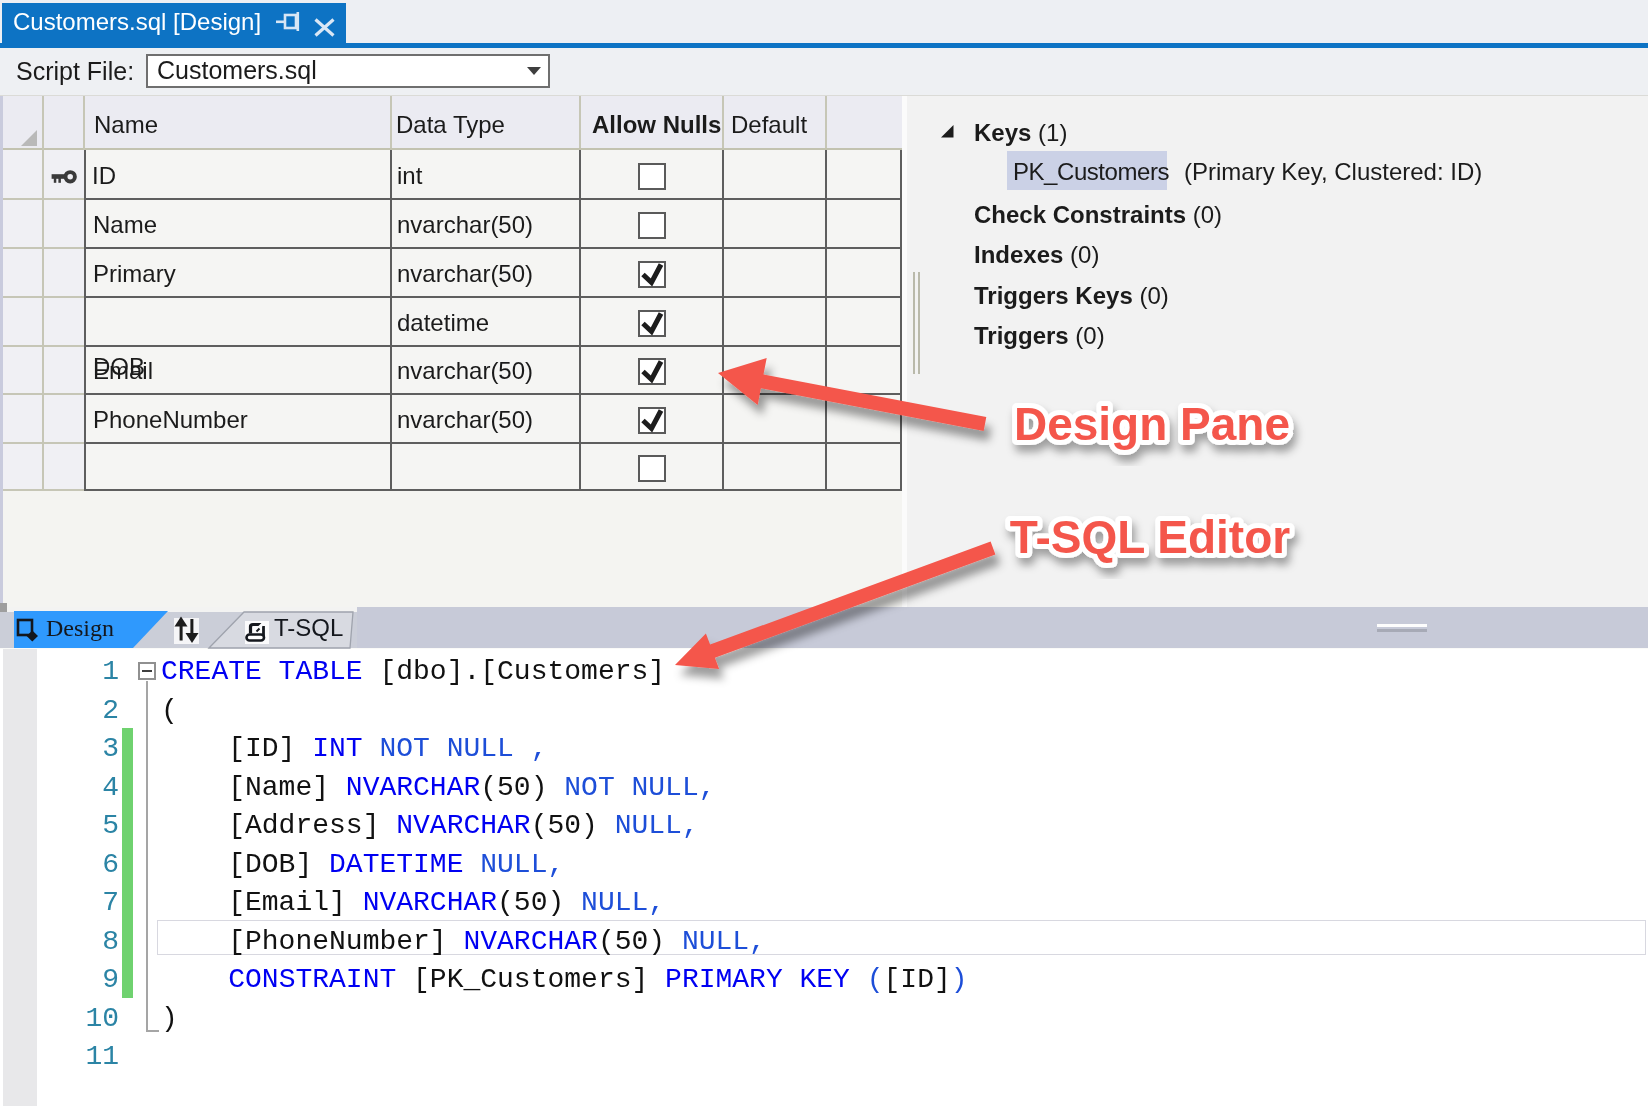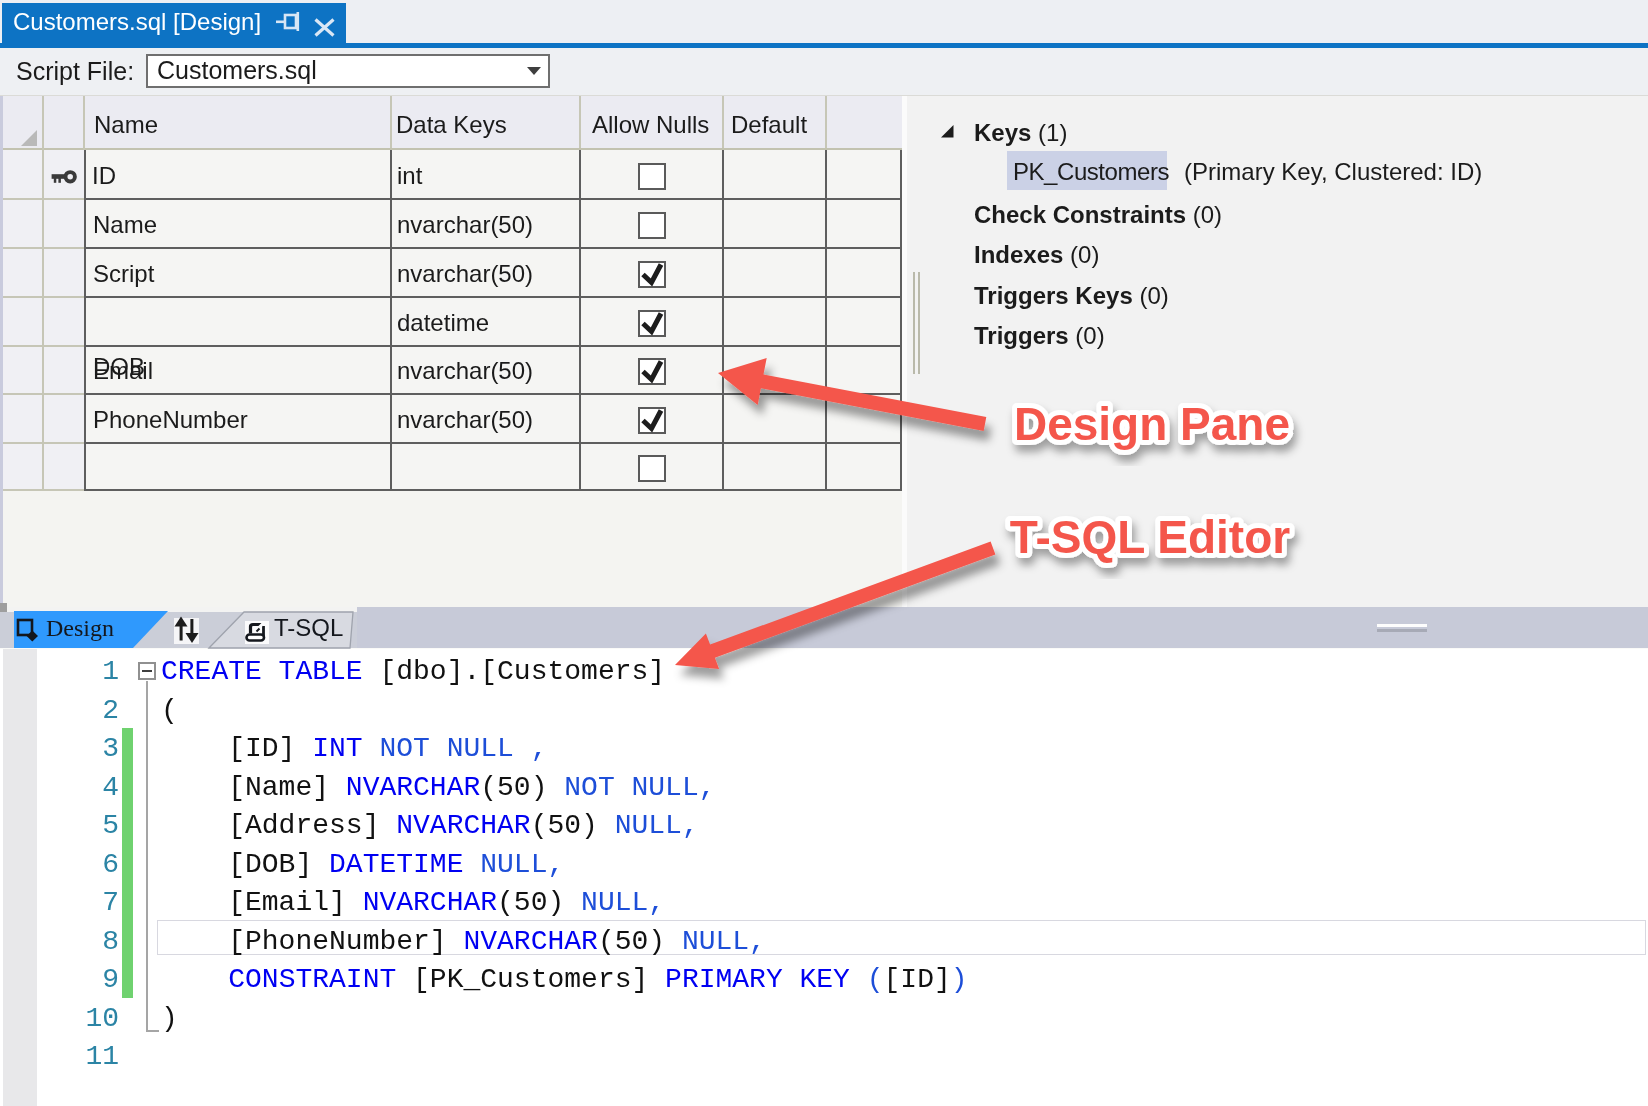--- a/index.html
+++ b/index.html
@@ -67,34 +67,34 @@
 <div class="abs" style="left:84px;top:247px;width:818px;height:2px;background:#5e5e5e;"></div>
 <div class="abs" style="left:84px;top:296px;width:818px;height:2px;background:#5e5e5e;"></div>
 <div class="abs" style="left:84px;top:345px;width:818px;height:2px;background:#5e5e5e;"></div>
 <div class="abs" style="left:84px;top:393px;width:818px;height:2px;background:#5e5e5e;"></div>
 <div class="abs" style="left:84px;top:442px;width:818px;height:2px;background:#5e5e5e;"></div>
 <div class="abs" style="left:84px;top:489px;width:818px;height:2px;background:#5e5e5e;"></div>
 
 <div class="abs" style="left:21px;top:130px;width:0;height:0;border-left:16px solid transparent;border-bottom:16px solid #b9b9b9;"></div>
 
 <div class="abs ui" style="left:94px;top:111px;">Name</div>
-<div class="abs ui" style="left:396px;top:111px;">Data Keys</div>
-<div class="abs ui" style="left:592px;top:111px;">Allow Nulls</div>
+<div class="abs ui" style="left:396px;top:111px;">Data Type</div>
+<div class="abs ui" style="left:592px;top:111px;font-weight:bold;">Allow Nulls</div>
 <div class="abs ui" style="left:731px;top:111px;">Default</div>
 
 <svg class="abs" style="left:50px;top:167px;" width="28" height="20">
   <circle cx="20.2" cy="9.8" r="4.7" fill="none" stroke="#3a3a3a" stroke-width="3.9"></circle>
   <rect x="1.6" y="7.2" width="14" height="4.6" fill="#3a3a3a"></rect>
   <rect x="3.8" y="11" width="2.5" height="4.8" fill="#3a3a3a"></rect>
   <rect x="8.4" y="11" width="2.5" height="4.8" fill="#3a3a3a"></rect>
 </svg>
 
 <div class="abs ui" style="left:92px;top:162px;">ID</div>
 <div class="abs ui" style="left:93px;top:211px;">Name</div>
-<div class="abs ui" style="left:93px;top:260px;">Script</div>
+<div class="abs ui" style="left:93px;top:260px;">Primary</div>
 <div class="abs ui" style="left:93px;top:309px;margin-top:44px;">DOB</div>
 <div class="abs ui" style="left:93px;top:357px;">Email</div>
 <div class="abs ui" style="left:93px;top:406px;">PhoneNumber</div>
 <div class="abs ui" style="left:397px;top:162px;">int</div>
 <div class="abs ui" style="left:397px;top:211px;">nvarchar(50)</div>
 <div class="abs ui" style="left:397px;top:260px;">nvarchar(50)</div>
 <div class="abs ui" style="left:397px;top:309px;">datetime</div>
 <div class="abs ui" style="left:397px;top:357px;">nvarchar(50)</div>
 <div class="abs ui" style="left:397px;top:406px;">nvarchar(50)</div>
 

